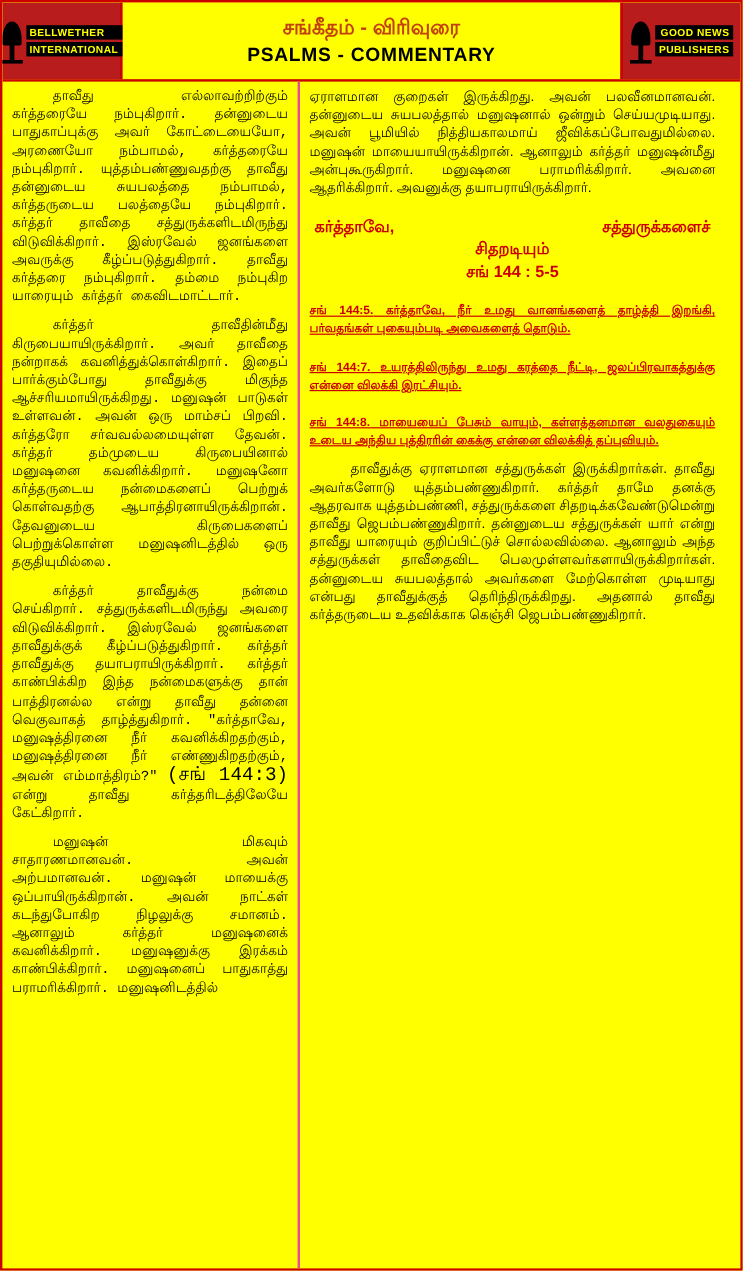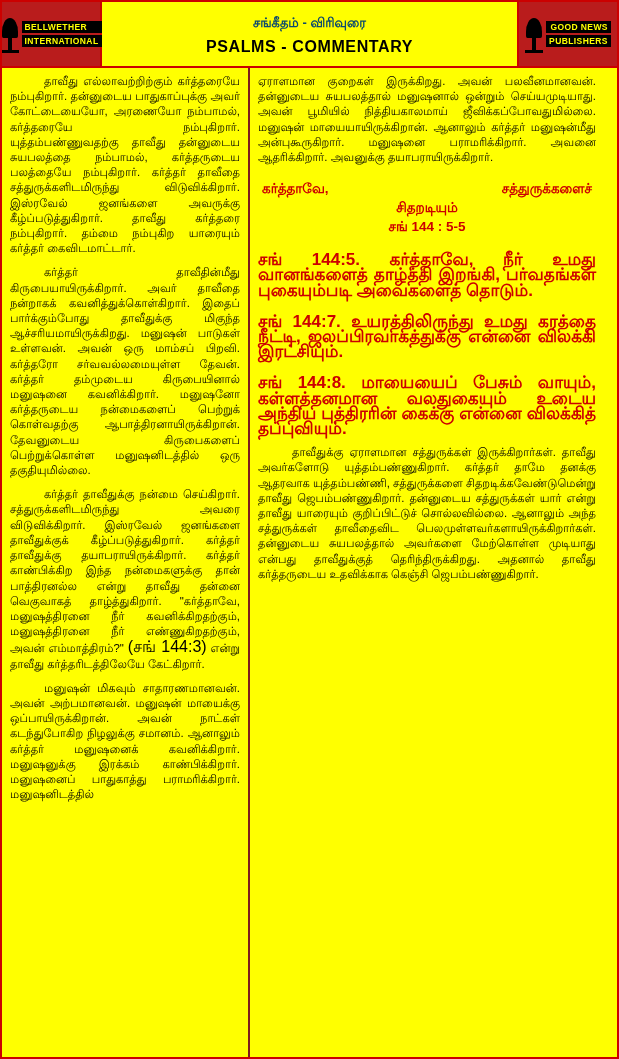--- a/index.html
+++ b/index.html
@@ -96,22 +96,22 @@
   }
   .header-titles {
     flex: 1 1 auto;
     display: flex;
     flex-direction: column;
     align-items: center;
     justify-content: center;
     gap: 4px;
   }
   .title-tamil {
-    color: #0c4a6e;
-    font-size: 13px;
+    color: #c2410c;
+    font-size: 17px;
     font-weight: bold;
     line-height: 22px;
     text-align: right;
   }
   .title-english {
     color: #000000;
     font-size: 16px;
     font-weight: bold;
     letter-spacing: 0.6px;
     line-height: 18px;
@@ -123,45 +123,47 @@
     height: 989px;
     box-sizing: border-box;
   }
   .col {
     box-sizing: border-box;
     padding: 6px 8px 4px 8px;
     overflow: hidden;
   }
   .col-left {
     width: 248px;
-    border-right: 2px solid #7f1d1d;
+    border-right: 2px solid #ec4899;
+    font-family: Liberation Mono, monospace;
   }
   .col-right {
     width: 354px;
   }
   p.para {
     margin: 0 0 9px 0;
     font-size: 11.4px;
     line-height: 15.2px;
     color: #000000;
     text-align: justify;
     text-indent: 34px;
     word-spacing: 0px;
   }
   p.para.noindent {
     text-indent: 0;
   }
   p.ref {
     margin: 16px 0 9px 0;
-    font-size: 17px;
+    font-size: 10px;
     line-height: 15.2px;
     color: #cc0000;
     font-weight: bold;
     text-align: justify;
     text-indent: 0;
+    text-decoration: underline;
   }
   .verse-ref {
     color: #cc0000;
     font-weight: bold;
   }
   .section-heading {
     margin: 14px 0 12px 0;
     color: #cc0000;
     font-weight: bold;
     font-size: 13.5px;

